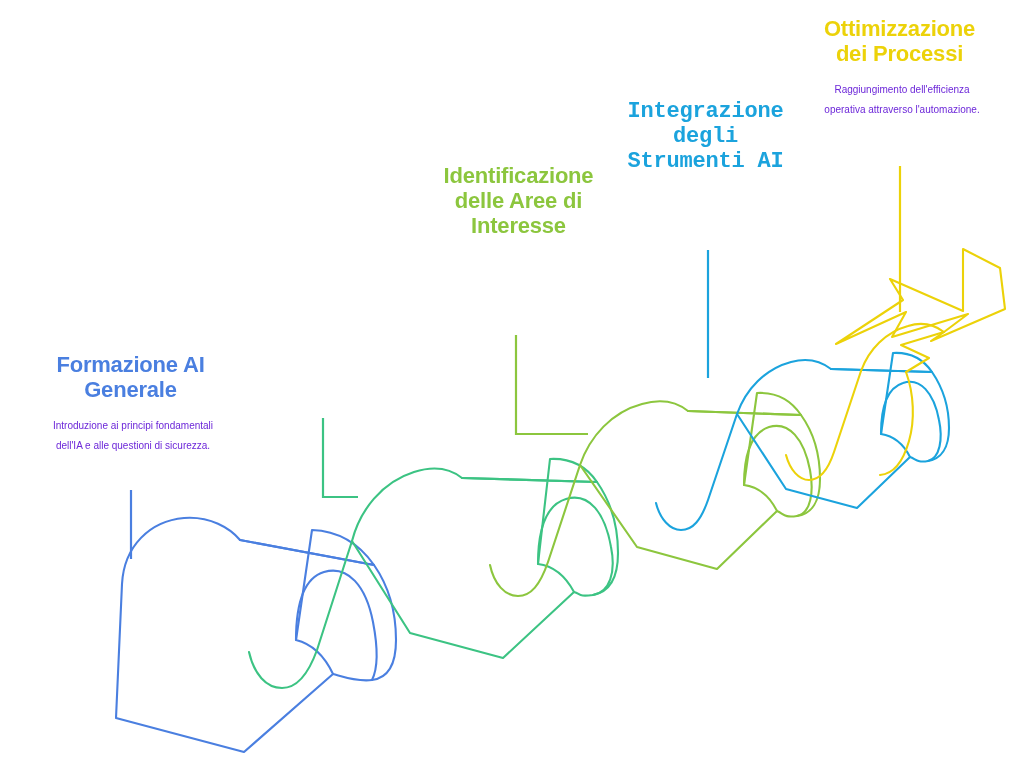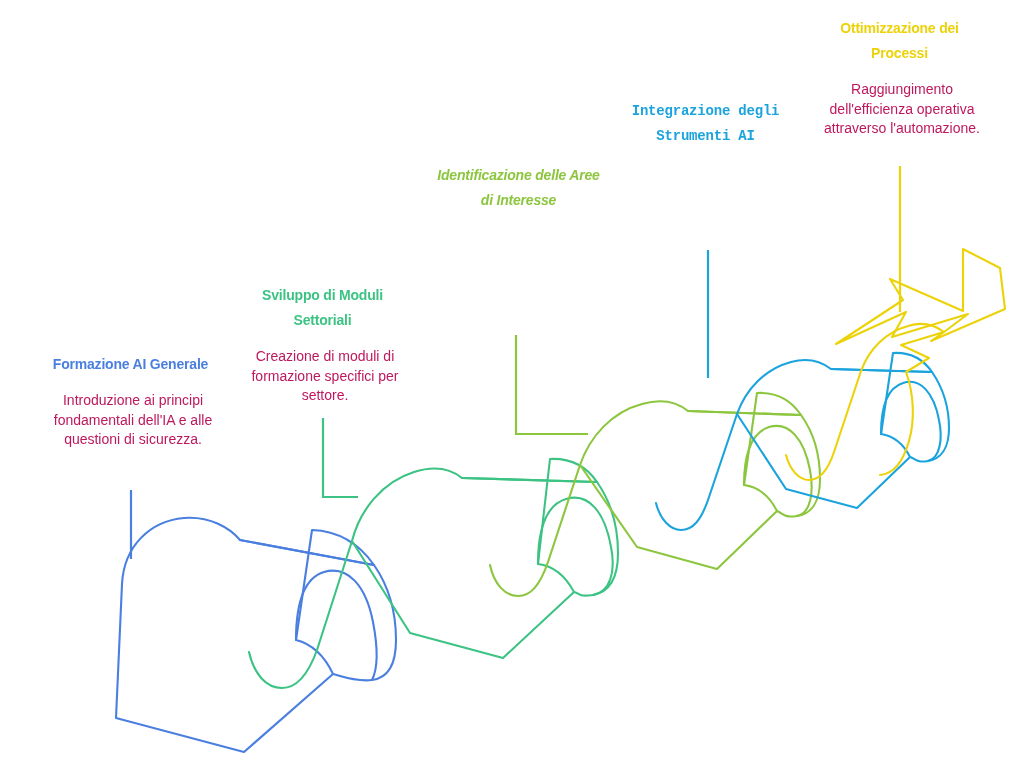--- a/index.html
+++ b/index.html
@@ -26,29 +26,29 @@
     width: 1032px;
     height: 767px;
   }
   .step-text {
     position: absolute;
     text-align: center;
     box-sizing: border-box;
   }
   .step-title {
     font-weight: bold;
-    font-size: 14px;
+    font-size: 22px;
     line-height: 25px;
     letter-spacing: -0.2px;
     margin: 0 5px 14px 0;
   }
   .step-desc {
-    font-size: 14px;
+    font-size: 10px;
     line-height: 19.5px;
-    color: #be185d;
+    color: #6d28d9;
     margin: 0;
   }
 </style>
 </head>
 <body>
 
 <div id="canvas">
 
   <svg id="ribbon-svg" viewBox="0 0 1032 767" xmlns="http://www.w3.org/2000/svg">
 
@@ -113,26 +113,22 @@
     <line x1="708" y1="250" x2="708" y2="378" stroke="#1ba3dd" stroke-width="2.2"></line>
 
     <line x1="900" y1="166" x2="900" y2="312" stroke="#ecd209" stroke-width="2.2"></line>
   </svg>
 
   <div class="step-text" style="left:42px; top:352px; width:182px;">
     <h3 class="step-title" style="color:#4a7fe0;">Formazione AI Generale</h3>
     <p class="step-desc">Introduzione ai principi fondamentali dell'IA e alle questioni di sicurezza.</p>
   </div>
 
-  <div class="step-text" style="left:236px; top:283px; width:178px;">
-    <h3 class="step-title" style="color:#3cc383;">Sviluppo di Moduli Settoriali</h3>
-    <p class="step-desc">Creazione di moduli di formazione specifici per settore.</p>
-  </div>
 
-  <div class="step-text" style="left:432px; top:163px; width:178px;font-style:italic;">
+  <div class="step-text" style="left:432px; top:163px; width:178px;">
     <h3 class="step-title" style="color:#8cc63e;">Identificazione delle Aree di Interesse</h3>
   </div>
 
   <div class="step-text" style="left:622px; top:99px; width:172px;">
     <h3 class="step-title" style="color:#1ba3dd;font-family:Liberation Mono, monospace;">Integrazione degli Strumenti AI</h3>
   </div>
 
   <div class="step-text" style="left:814px; top:16px; width:176px;">
     <h3 class="step-title" style="color:#ecd209;">Ottimizzazione dei Processi</h3>
     <p class="step-desc">Raggiungimento dell'efficienza operativa attraverso l'automazione.</p>

